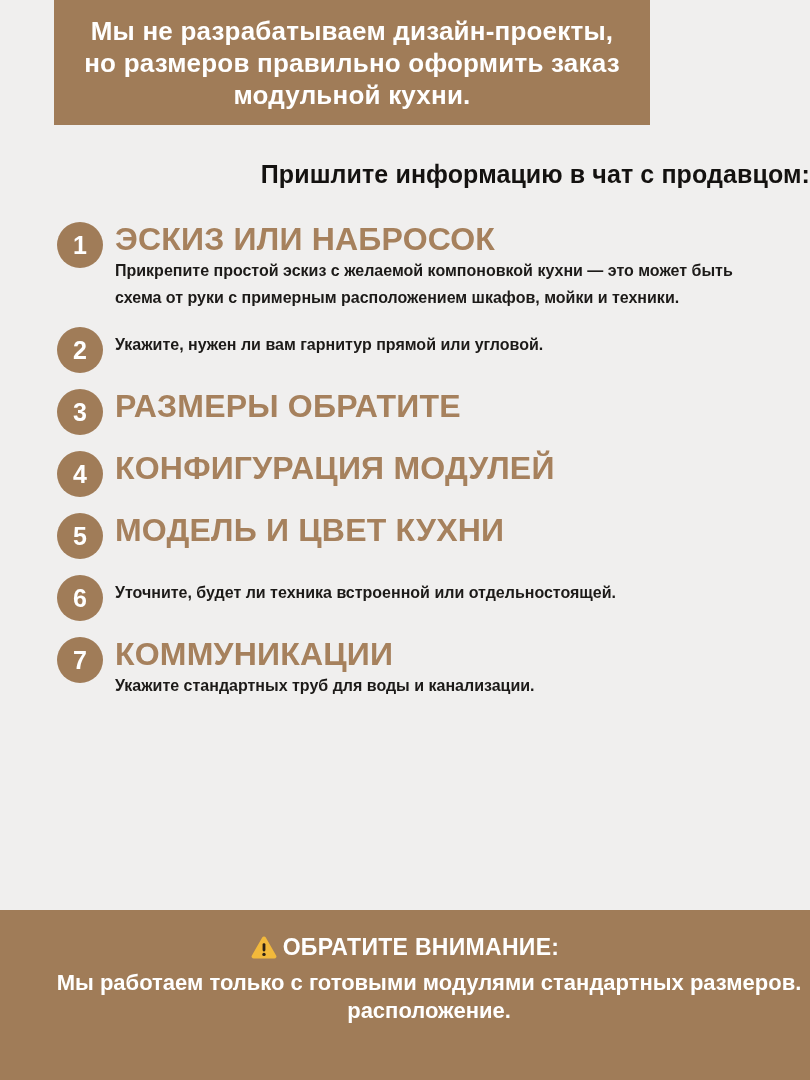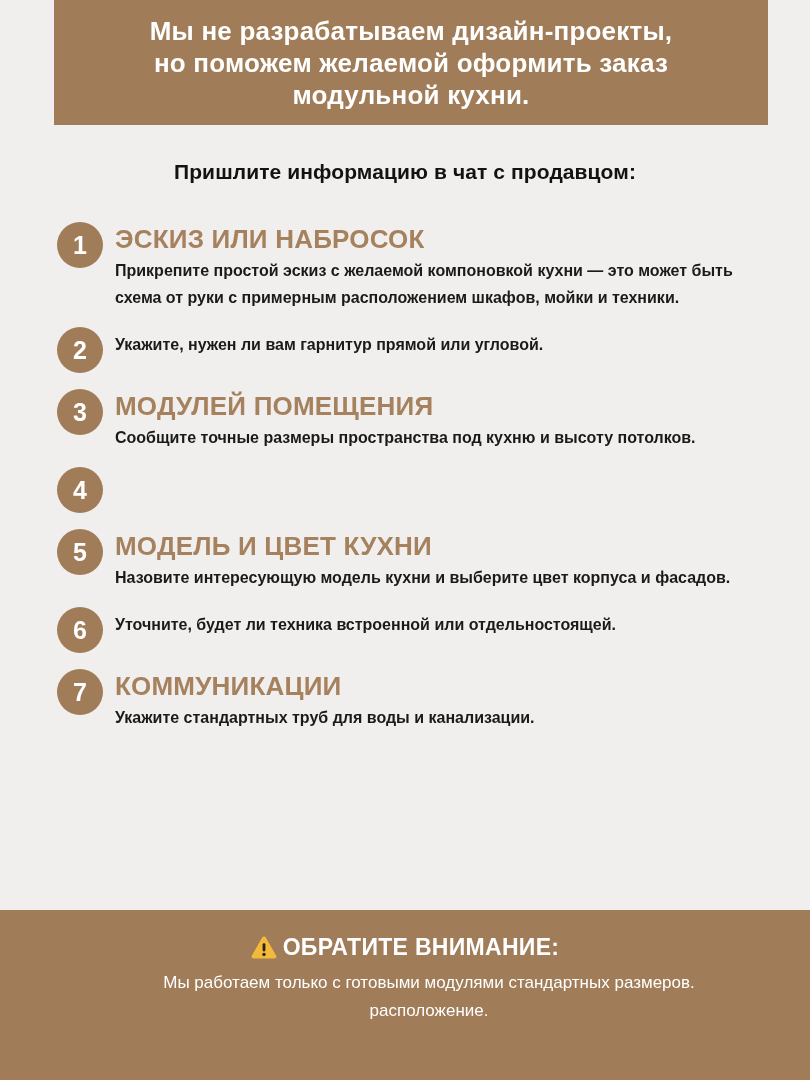--- a/index.html
+++ b/index.html
@@ -13,42 +13,42 @@
     width: 810px;
     height: 1080px;
     background: #f0efee;
     overflow: hidden;
   }
 
   
   .top-banner {
     position: absolute;
     top: 0; left: 54px;
-    width: 714px;
+    width: 596px;
     height: 125px;
     background: #a07c58;
     color: #ffffff;
     text-align: center;
     padding-top: 15px;
   }
   .top-banner .line {
     display: block;
     font-size: 26px;
     line-height: 32px;
     font-weight: 800;
     letter-spacing: 0.2px;
   }
 
   
   .intro-heading {
     position: absolute;
     top: 160px; left: 0;
     width: 100%;
-    text-align: center;
-    font-size: 21px;
+    text-align: right;
+    font-size: 25px;
     font-weight: 800;
     color: #141210;
     letter-spacing: 0.1px;
   }
 
   
   .steps {
     position: absolute;
     top: 222px;
     left: 57px;
@@ -69,21 +69,21 @@
     color: #ffffff;
     display: flex;
     align-items: center;
     justify-content: center;
     font-size: 25px;
     font-weight: 800;
     margin-right: 12px;
   }
   .step-text { max-width: 650px; padding-top: 2px; }
   .step-title {
-    font-size: 26px;
+    font-size: 32px;
     line-height: 31px;
     font-weight: 800;
     color: #a6815d;
     letter-spacing: 0.2px;
   }
   .step-desc {
     font-size: 16px;
     line-height: 27px;
     font-weight: 700;
     color: #1c1a18;
@@ -109,34 +109,34 @@
     margin-bottom: 8px;
   }
   .notice-title {
     font-size: 23px;
     font-weight: 800;
     letter-spacing: 0.3px;
   }
   .warning-icon { width: 26px; height: 24px; display: inline-block; }
   .notice-text .line {
     display: block;
-    font-size: 17px;
+    font-size: 22px;
     line-height: 28px;
-    font-weight: 400;
+    font-weight: 700;
     padding-left: 48px;
   }
 </style>
 </head>
 <body>
 
 <div class="page">
 
   <div class="top-banner">
     <span class="line">Мы не разрабатываем дизайн-проекты,</span>
-    <span class="line">но поможем желаемой оформить заказ</span>
+    <span class="line">но размеров правильно оформить заказ</span>
     <span class="line">модульной кухни.</span>
   </div>
 
   <h1 class="intro-heading">Пришлите информацию в чат с продавцом:</h1>
 
   <ul class="steps">
     <li class="step">
       <span class="step-badge">
         <span>1</span>
       </span>
@@ -153,40 +153,39 @@
       <span class="step-text">
         <div class="step-desc">Укажите, нужен ли вам гарнитур прямой или угловой.</div>
       </span>
     </li>
 
     <li class="step">
       <span class="step-badge">
         <span>3</span>
       </span>
       <span class="step-text">
-        <span class="step-title">МОДУЛЕЙ ПОМЕЩЕНИЯ</span>
-        <div class="step-desc">Сообщите точные размеры пространства под кухню и высоту потолков.</div>
+        <span class="step-title">РАЗМЕРЫ ОБРАТИТЕ</span>
       </span>
     </li>
 
     <li class="step">
       <span class="step-badge">
         <span>4</span>
       </span>
       <span class="step-text">
+        <span class="step-title">КОНФИГУРАЦИЯ МОДУЛЕЙ</span>
       </span>
     </li>
 
     <li class="step">
       <span class="step-badge">
         <span>5</span>
       </span>
       <span class="step-text">
         <span class="step-title">МОДЕЛЬ И ЦВЕТ КУХНИ</span>
-        <div class="step-desc">Назовите интересующую модель кухни и выберите цвет корпуса и фасадов.</div>
       </span>
     </li>
 
     <li class="step">
       <span class="step-badge">
         <span>6</span>
       </span>
       <span class="step-text">
         <div class="step-desc">Уточните, будет ли техника встроенной или отдельностоящей.</div>
       </span>

